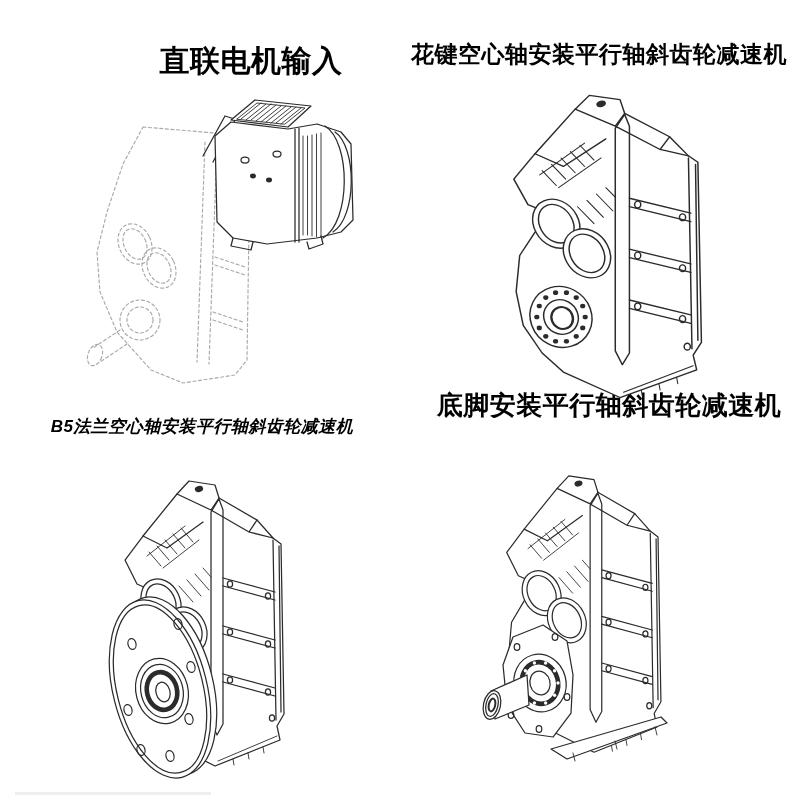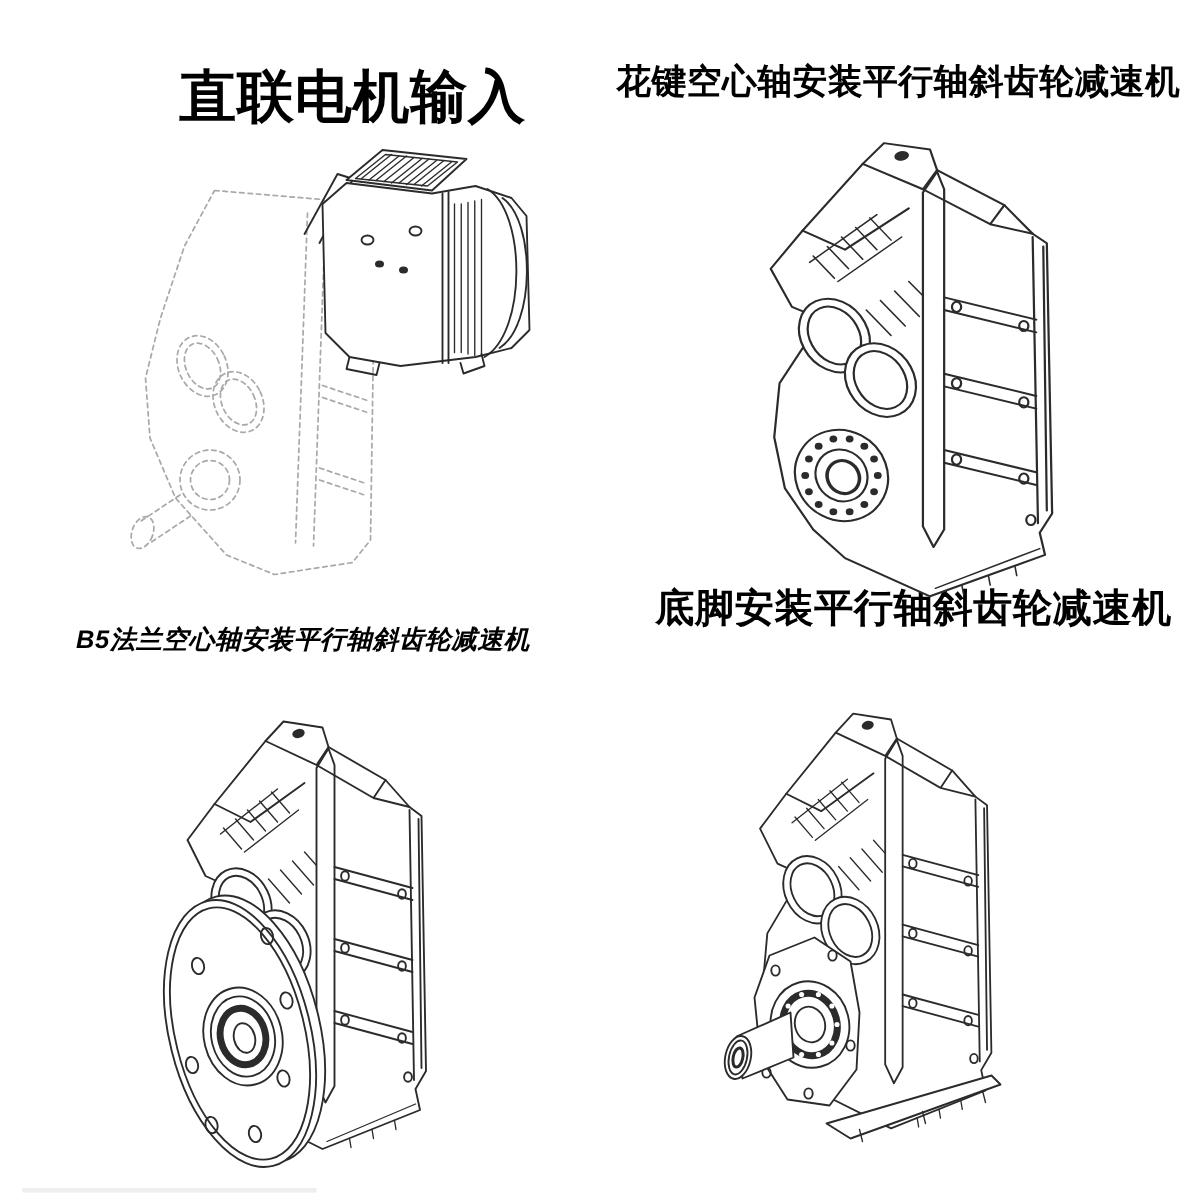--- a/index.html
+++ b/index.html
@@ -13,21 +13,21 @@
   body{background:#f4f4f4;font-family:"Liberation Sans","DejaVu Sans",sans-serif;}
   #canvas{
     position:relative;width:800px;height:800px;background:var(--bg);
     overflow:hidden;margin:0;
   }
   .lbl{
     position:absolute;font-weight:bold;color:var(--text);text-align:center;
     line-height:1.12;letter-spacing:.5px;white-space:nowrap;
     font-family:"Liberation Sans","DejaVu Sans",sans-serif;
   }
-  #lbl-tl{left:95px;top:44px;width:280px;font-size:38px;}
+  #lbl-tl{left:111px;top:44px;width:280px;font-size:30px;}
   #lbl-tr{left:402px;top:42px;width:394px;font-size:23px;}
   #lbl-bl{left:10px;top:417px;width:384px;font-size:17px;font-style:italic;}
   #lbl-br{left:428px;top:391px;width:362px;font-size:26px;}
   svg.drawing{position:absolute;overflow:visible;}
   .s{stroke:var(--line);fill:none;stroke-width:1.25;stroke-linecap:round;stroke-linejoin:round;}
   .sf{fill:#ffffff;stroke:var(--line);stroke-width:1.25;stroke-linejoin:round;}
   .sw2{stroke-width:2;}
   .thick{stroke:var(--line);fill:none;stroke-width:4.6;}
   .thin{stroke-width:.9;}
   .dk{fill:var(--line);stroke:none;}

